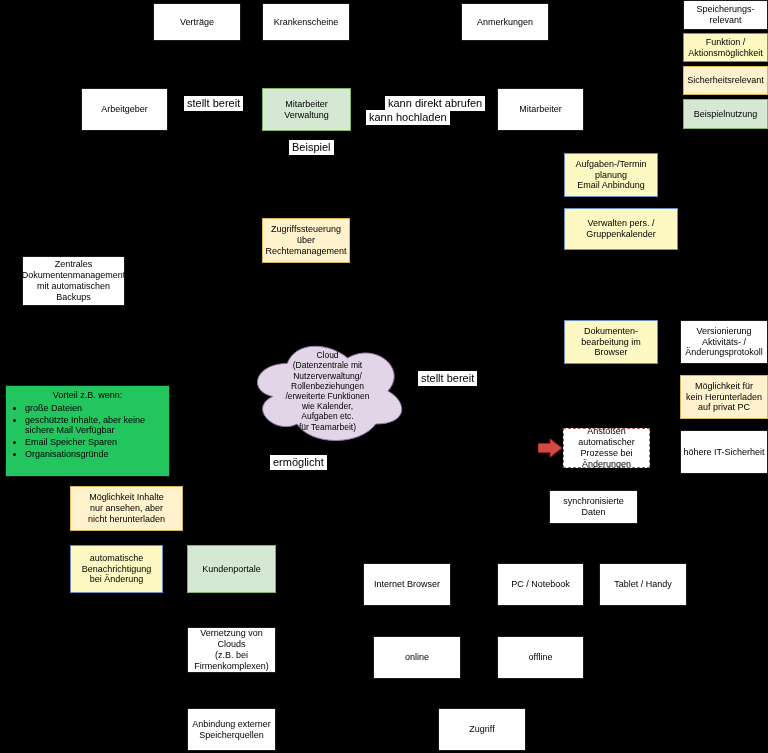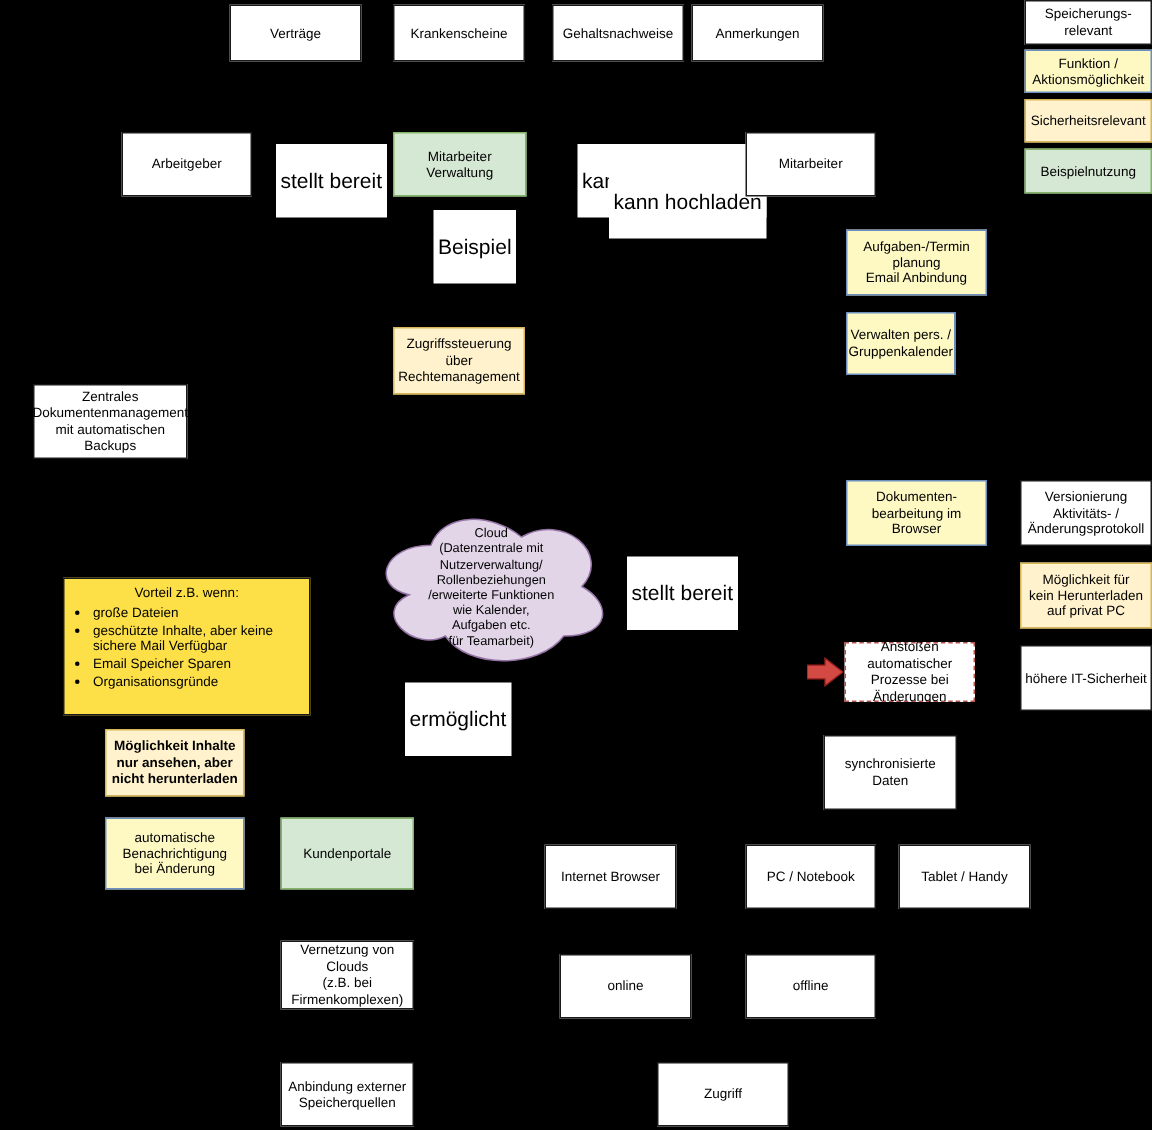--- a/index.html
+++ b/index.html
@@ -5,49 +5,46 @@
   html,body{margin:0;padding:0;background:#000;}
   .canvas{position:relative;width:768px;height:753px;background:#000;overflow:hidden;
           font-family:"Liberation Sans",sans-serif;}
   .node{position:absolute;box-sizing:border-box;display:flex;align-items:center;justify-content:center;
         text-align:center;font-size:9px;line-height:1.2;color:#000;padding:2px;}
   .node > span{white-space:pre-line;}
   .n-white{background:#ffffff;border:1px solid #1a1a1a;}
   .n-green{background:#d5e8d4;border:1px solid #82b366;}
   .n-blue{background:#fef9c3;border:1px solid #6c8ebf;}
   .n-yellow{background:#fff2cc;border:1px solid #d6b656;}
-  .n-label{background:#ffffff;border:none;padding:16px 3px;font-size:14px;}
+  .n-label{background:#ffffff;border:none;padding:1px 3px;font-size:11px;}
   .n-cloud{padding:0;background:transparent;border:none;}
   .n-cloud svg{position:absolute;left:0;top:0;width:100%;height:100%;}
   .cloud-text{position:relative;font-size:8.5px;padding:0 16px;}
   .n-list{flex-direction:column;align-items:stretch;justify-content:flex-start;text-align:left;
-          background:#fde047;border:1px solid #1a1a1a;padding:3px 4px;margin-left:37px;}
+          background:#22c55e;border:1px solid #1a1a1a;padding:3px 4px;}
   .list-title{text-align:center;margin:1px 0 2px;}
   .n-list ul{margin:0;padding-left:15px;}
   .n-list li{margin:0 0 1px;}
   .n-process{padding:0;background:transparent;border:none;}
   .process-arrow{flex:0 0 24px;height:20px;display:flex;align-items:center;margin-right:1px;}
   .process-arrow svg{width:24px;height:20px;}
   .process-box{flex:1;height:100%;display:flex;align-items:center;justify-content:center;
                border:1px dashed #b85450;background:#ffffff;padding:2px;box-sizing:border-box;}
   .process-box span{white-space:pre-line;}
 </style>
 </head>
 <body>
 
 <div class="canvas">
     <div class="node n-white" style="left: 153px; top: 3px; width: 88px; height: 38px;">
       <span>Verträge</span>
     </div>
     <div class="node n-white" style="left: 262px; top: 3px; width: 88px; height: 38px;">
       <span>Krankenscheine</span>
     </div>
-    <div class="node n-white" style="left: 368px; top: 3px; width: 88px; height: 38px;">
-      <span>Gehaltsnachweise</span>
-    </div>
     <div class="node n-white" style="left: 461px; top: 3px; width: 88px; height: 38px;">
       <span>Anmerkungen</span>
     </div>
     <div class="node n-white" style="left: 683px; top: 0px; width: 85px; height: 30px;">
       <span>Speicherungs-
 relevant</span>
     </div>
     <div class="node n-blue" style="left: 683px; top: 33px; width: 85px; height: 29px;">
       <span>Funktion /
 Aktionsmöglichkeit</span>
@@ -64,35 +61,35 @@
     <div class="node n-label" style="left: 184px; top: 96px;">
       <span>stellt bereit</span>
     </div>
     <div class="node n-green" style="left: 262px; top: 88px; width: 89px; height: 43px;">
       <span>Mitarbeiter
 Verwaltung</span>
     </div>
     <div class="node n-label" style="left: 385px; top: 96px;">
       <span>kann direkt abrufen</span>
     </div>
-    <div class="node n-label" style="left: 406px; top: 110px;">
+    <div class="node n-label" style="left: 366px; top: 110px;">
       <span>kann hochladen</span>
     </div>
     <div class="node n-white" style="left: 497px; top: 88px; width: 87px; height: 43px;">
       <span>Mitarbeiter</span>
     </div>
     <div class="node n-label" style="left: 289px; top: 140px;">
       <span>Beispiel</span>
     </div>
     <div class="node n-blue" style="left: 564px; top: 153px; width: 94px; height: 44px;">
       <span>Aufgaben-/Termin
 planung
 Email Anbindung</span>
     </div>
-    <div class="node n-blue" style="left: 564px; top: 208px; width: 73px; height: 42px;">
+    <div class="node n-blue" style="left: 564px; top: 208px; width: 114px; height: 42px;">
       <span>Verwalten pers. /
 Gruppenkalender</span>
     </div>
     <div class="node n-blue" style="left: 564px; top: 320px; width: 94px; height: 44px;">
       <span>Dokumenten-
 bearbeitung im
 Browser</span>
     </div>
     <div class="node n-yellow" style="left: 262px; top: 218px; width: 88px; height: 45px;">
       <span>Zugriffssteuerung
@@ -141,33 +138,33 @@
       <span class="process-arrow"><svg viewBox="0 0 26 20">
           <polygon points="0,5 13,5 13,0 26,10 13,20 13,15 0,15" fill="#d24a43" stroke="#991f1f" stroke-width="1"></polygon>
         </svg></span>
       <div class="process-box">
         <span>Anstoßen
 automatischer
 Prozesse bei
 Änderungen</span>
       </div>
     </div>
-    <div class="node n-white" style="left: 549px; top: 490px; width: 89px; height: 50px;">
+    <div class="node n-white" style="left: 549px; top: 490px; width: 89px; height: 34px;">
       <span>synchronisierte Daten</span>
     </div>
     <div class="node n-list" style="left: 5px; top: 385px; width: 165px; height: 92px;">
       <div class="list-title">Vorteil z.B. wenn:</div>
       <ul>
         <li>große Dateien</li>
         <li>geschützte Inhalte, aber keine sichere Mail Verfügbar</li>
         <li>Email Speicher Sparen</li>
         <li>Organisationsgründe</li>
       </ul>
     </div>
-    <div class="node n-yellow" style="left: 70px; top: 486px; width: 93px; height: 45px; font-weight: bold;">
+    <div class="node n-yellow" style="left: 70px; top: 486px; width: 113px; height: 45px;">
       <span>Möglichkeit Inhalte
 nur ansehen, aber
 nicht herunterladen</span>
     </div>
     <div class="node n-blue" style="left: 70px; top: 545px; width: 93px; height: 48px;">
       <span>automatische
 Benachrichtigung
 bei Änderung</span>
     </div>
     <div class="node n-green" style="left: 187px; top: 545px; width: 89px; height: 48px;">

